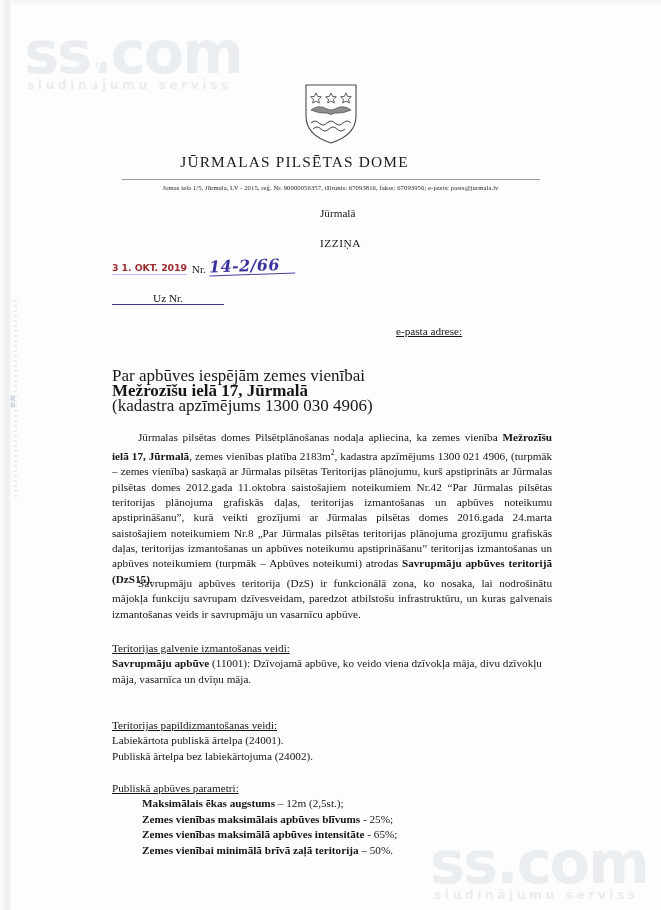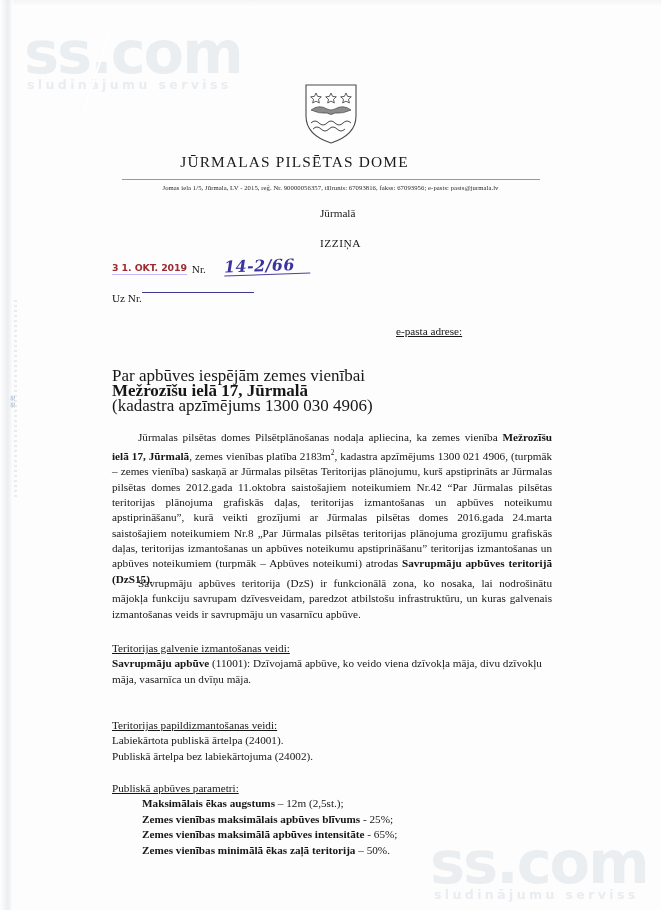--- a/index.html
+++ b/index.html
@@ -137,41 +137,42 @@
     font-size: 9.4px;
     font-weight: 700;
     color: #9d2b30;
     letter-spacing: -0.1px;
     border-bottom: 1px solid #c4b5fd;
     padding-bottom: 1px;
     line-height: 11px;
   }
   .nr-label {
     font-size: 11.2px;
-    margin: 0 18px 0 5px;
+    margin: 0 3px 0 5px;
     line-height: 12px;
   }
   .nr-value {
     font-family: "DejaVu Serif", serif;
     font-size: 16px;
     font-style: italic;
     font-weight: 700;
     color: #3b34a0;
     letter-spacing: .4px;
     border-bottom: 1px solid #4b3f9e;
     min-width: 86px;
     line-height: 15px;
     padding-bottom: 1px;
     transform: rotate(-2deg);
   }
   .uznr-row {
     position: absolute;
     left: 112px; top: 292px;
     display: flex;
-    align-items: flex-start;
+    align-items: center;
+    flex-direction: column;
   }
   .uznr-label { font-size: 11.2px; line-height: 12px; }
   .uznr-line {
     width: 112px; height: 1px;
     background: #3d3790;
     margin-bottom: 2px;
   }
   .epasta {
     position: absolute;
     left: 396px; top: 325px;
@@ -304,17 +305,17 @@
     <div>Labiekārtota publiskā ārtelpa (24001).</div>
     <div>Publiskā ārtelpa bez labiekārtojuma (24002).</div>
   </div>
 
   <div class="sect s-params">
     <span class="sect-head">Publiskā apbūves parametri:</span>
     <div class="params">
       <div><b>Maksimālais ēkas augstums</b><span> – 12m (2,5st.);</span></div>
       <div><b>Zemes vienības maksimālais apbūves blīvums</b><span> - 25%;</span></div>
       <div><b>Zemes vienības maksimālā apbūves intensitāte</b><span> - 65%;</span></div>
-      <div><b>Zemes vienības minimālā ēkas zaļā teritorija</b><span> – 50%.</span></div>
+      <div><b>Zemes vienībai minimālā brīvā zaļā teritorija</b><span> – 50%.</span></div>
     </div>
   </div>
 
 </div>
 
 </body></html>

